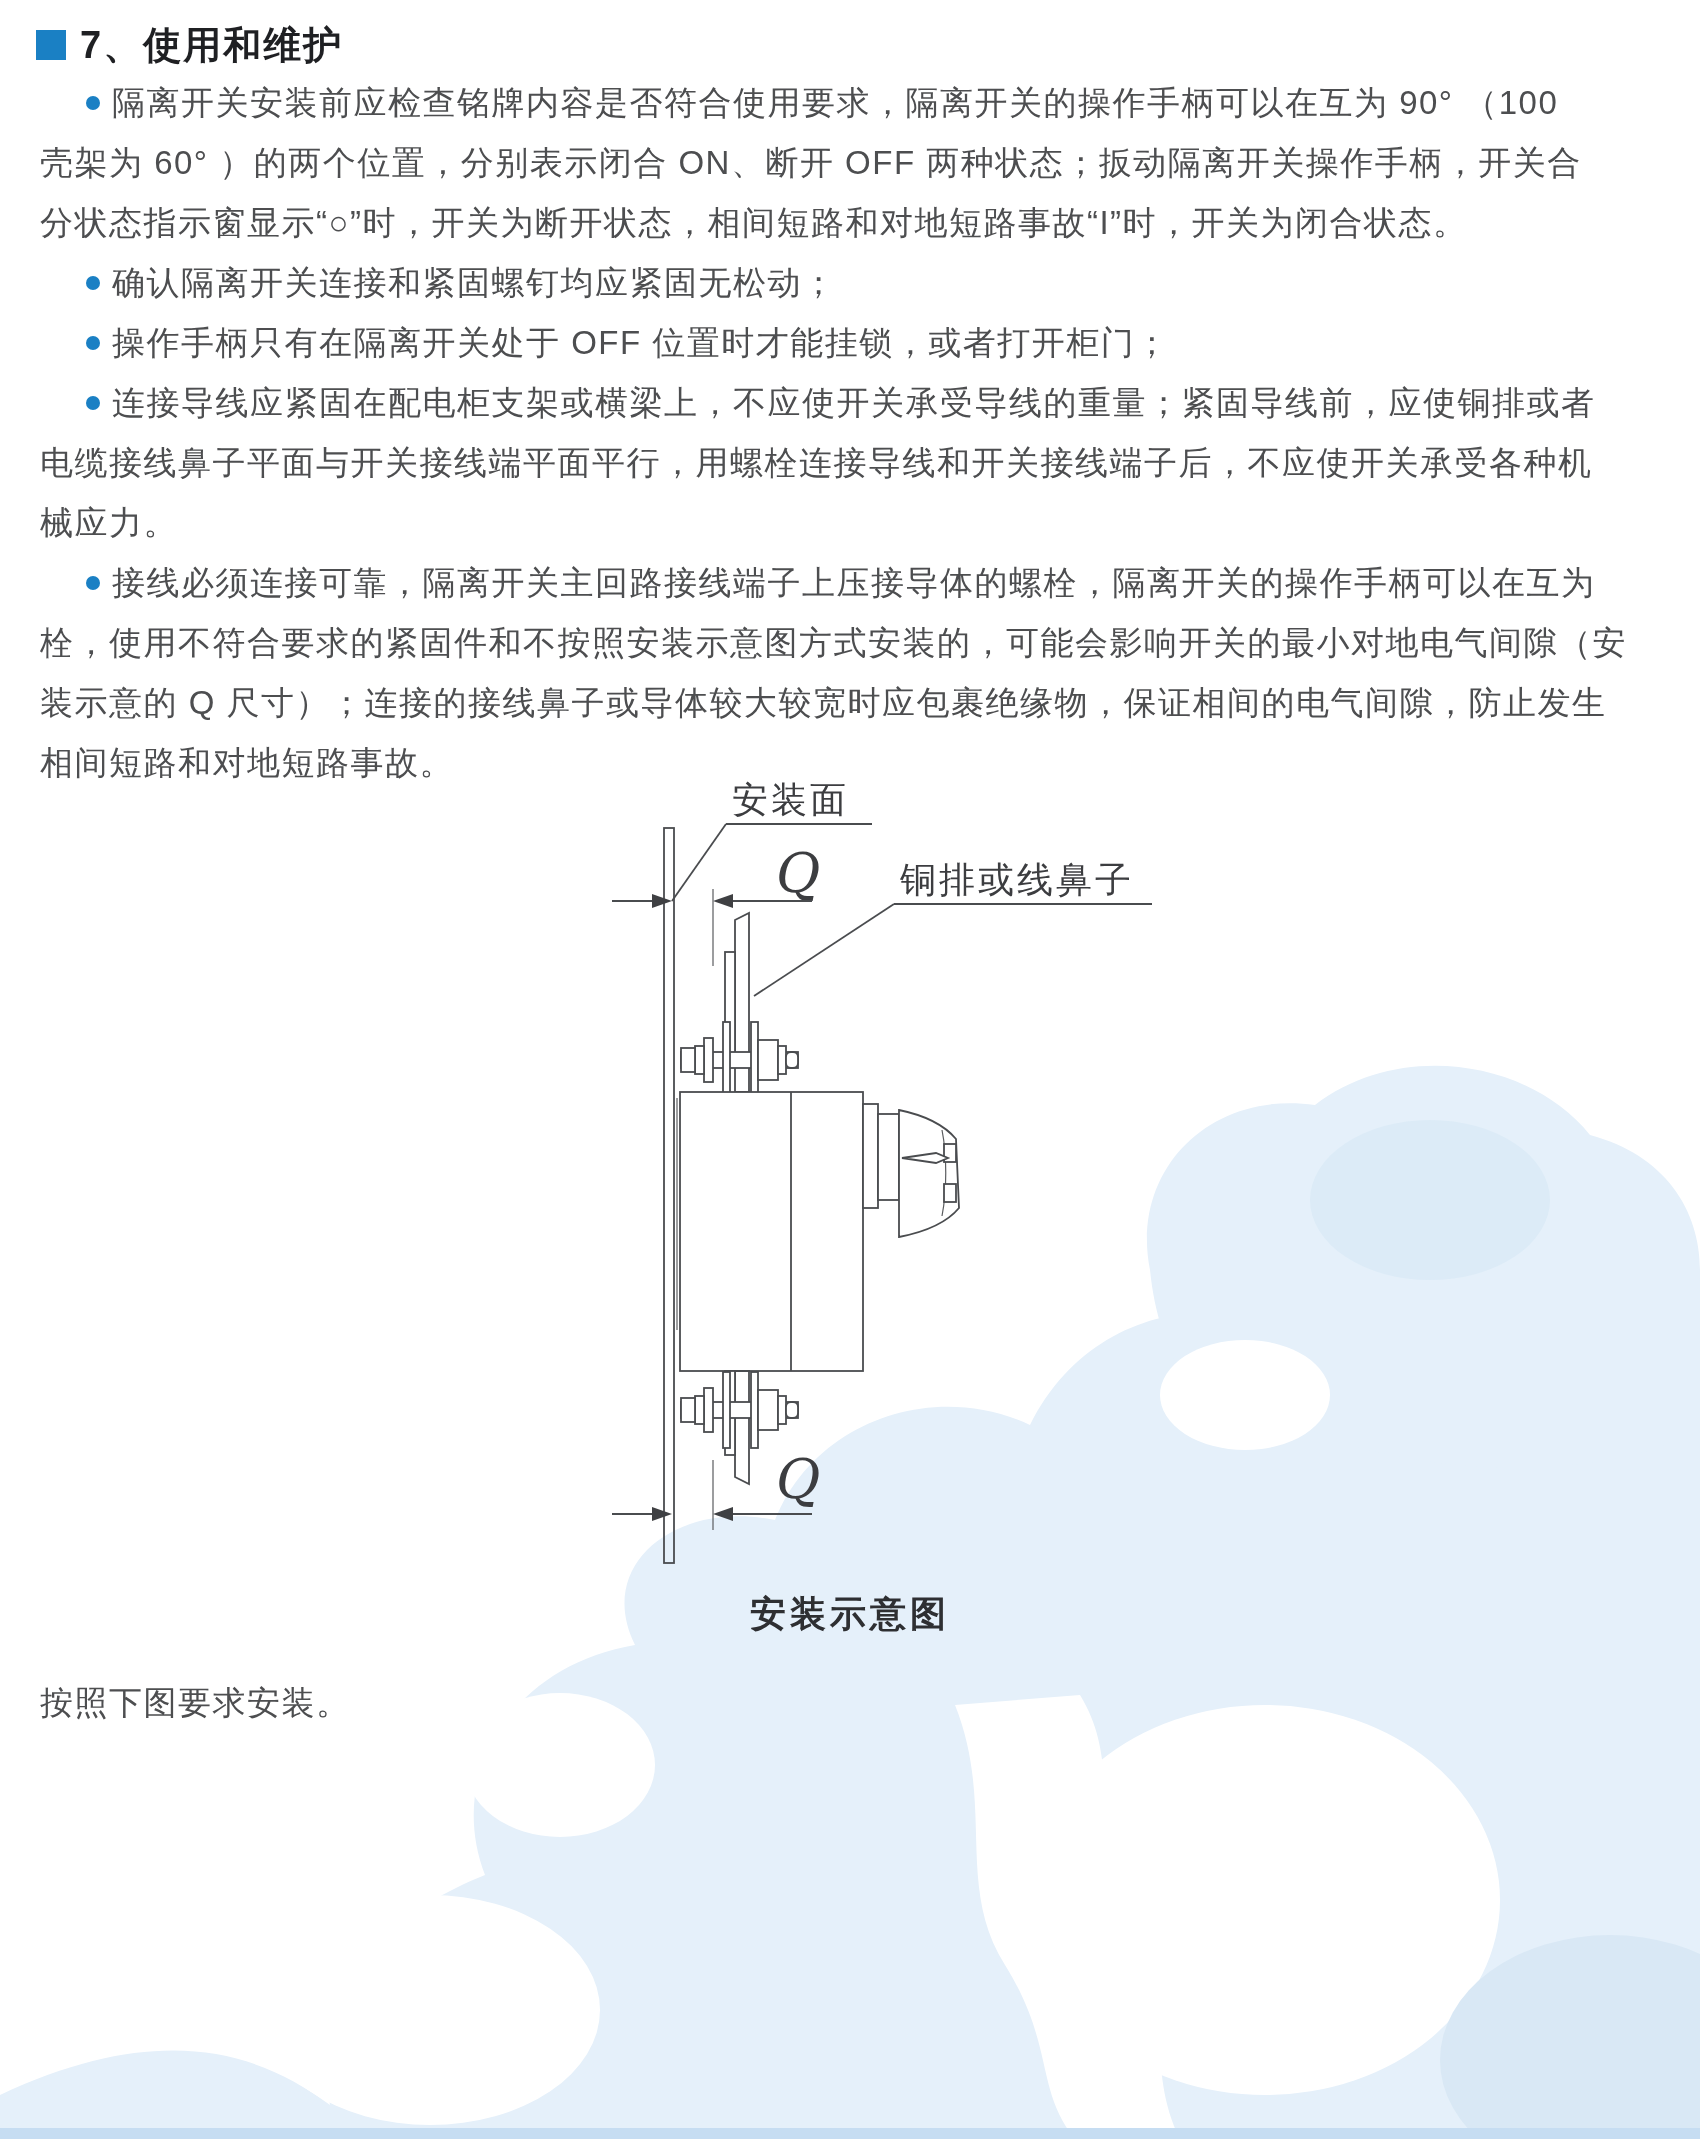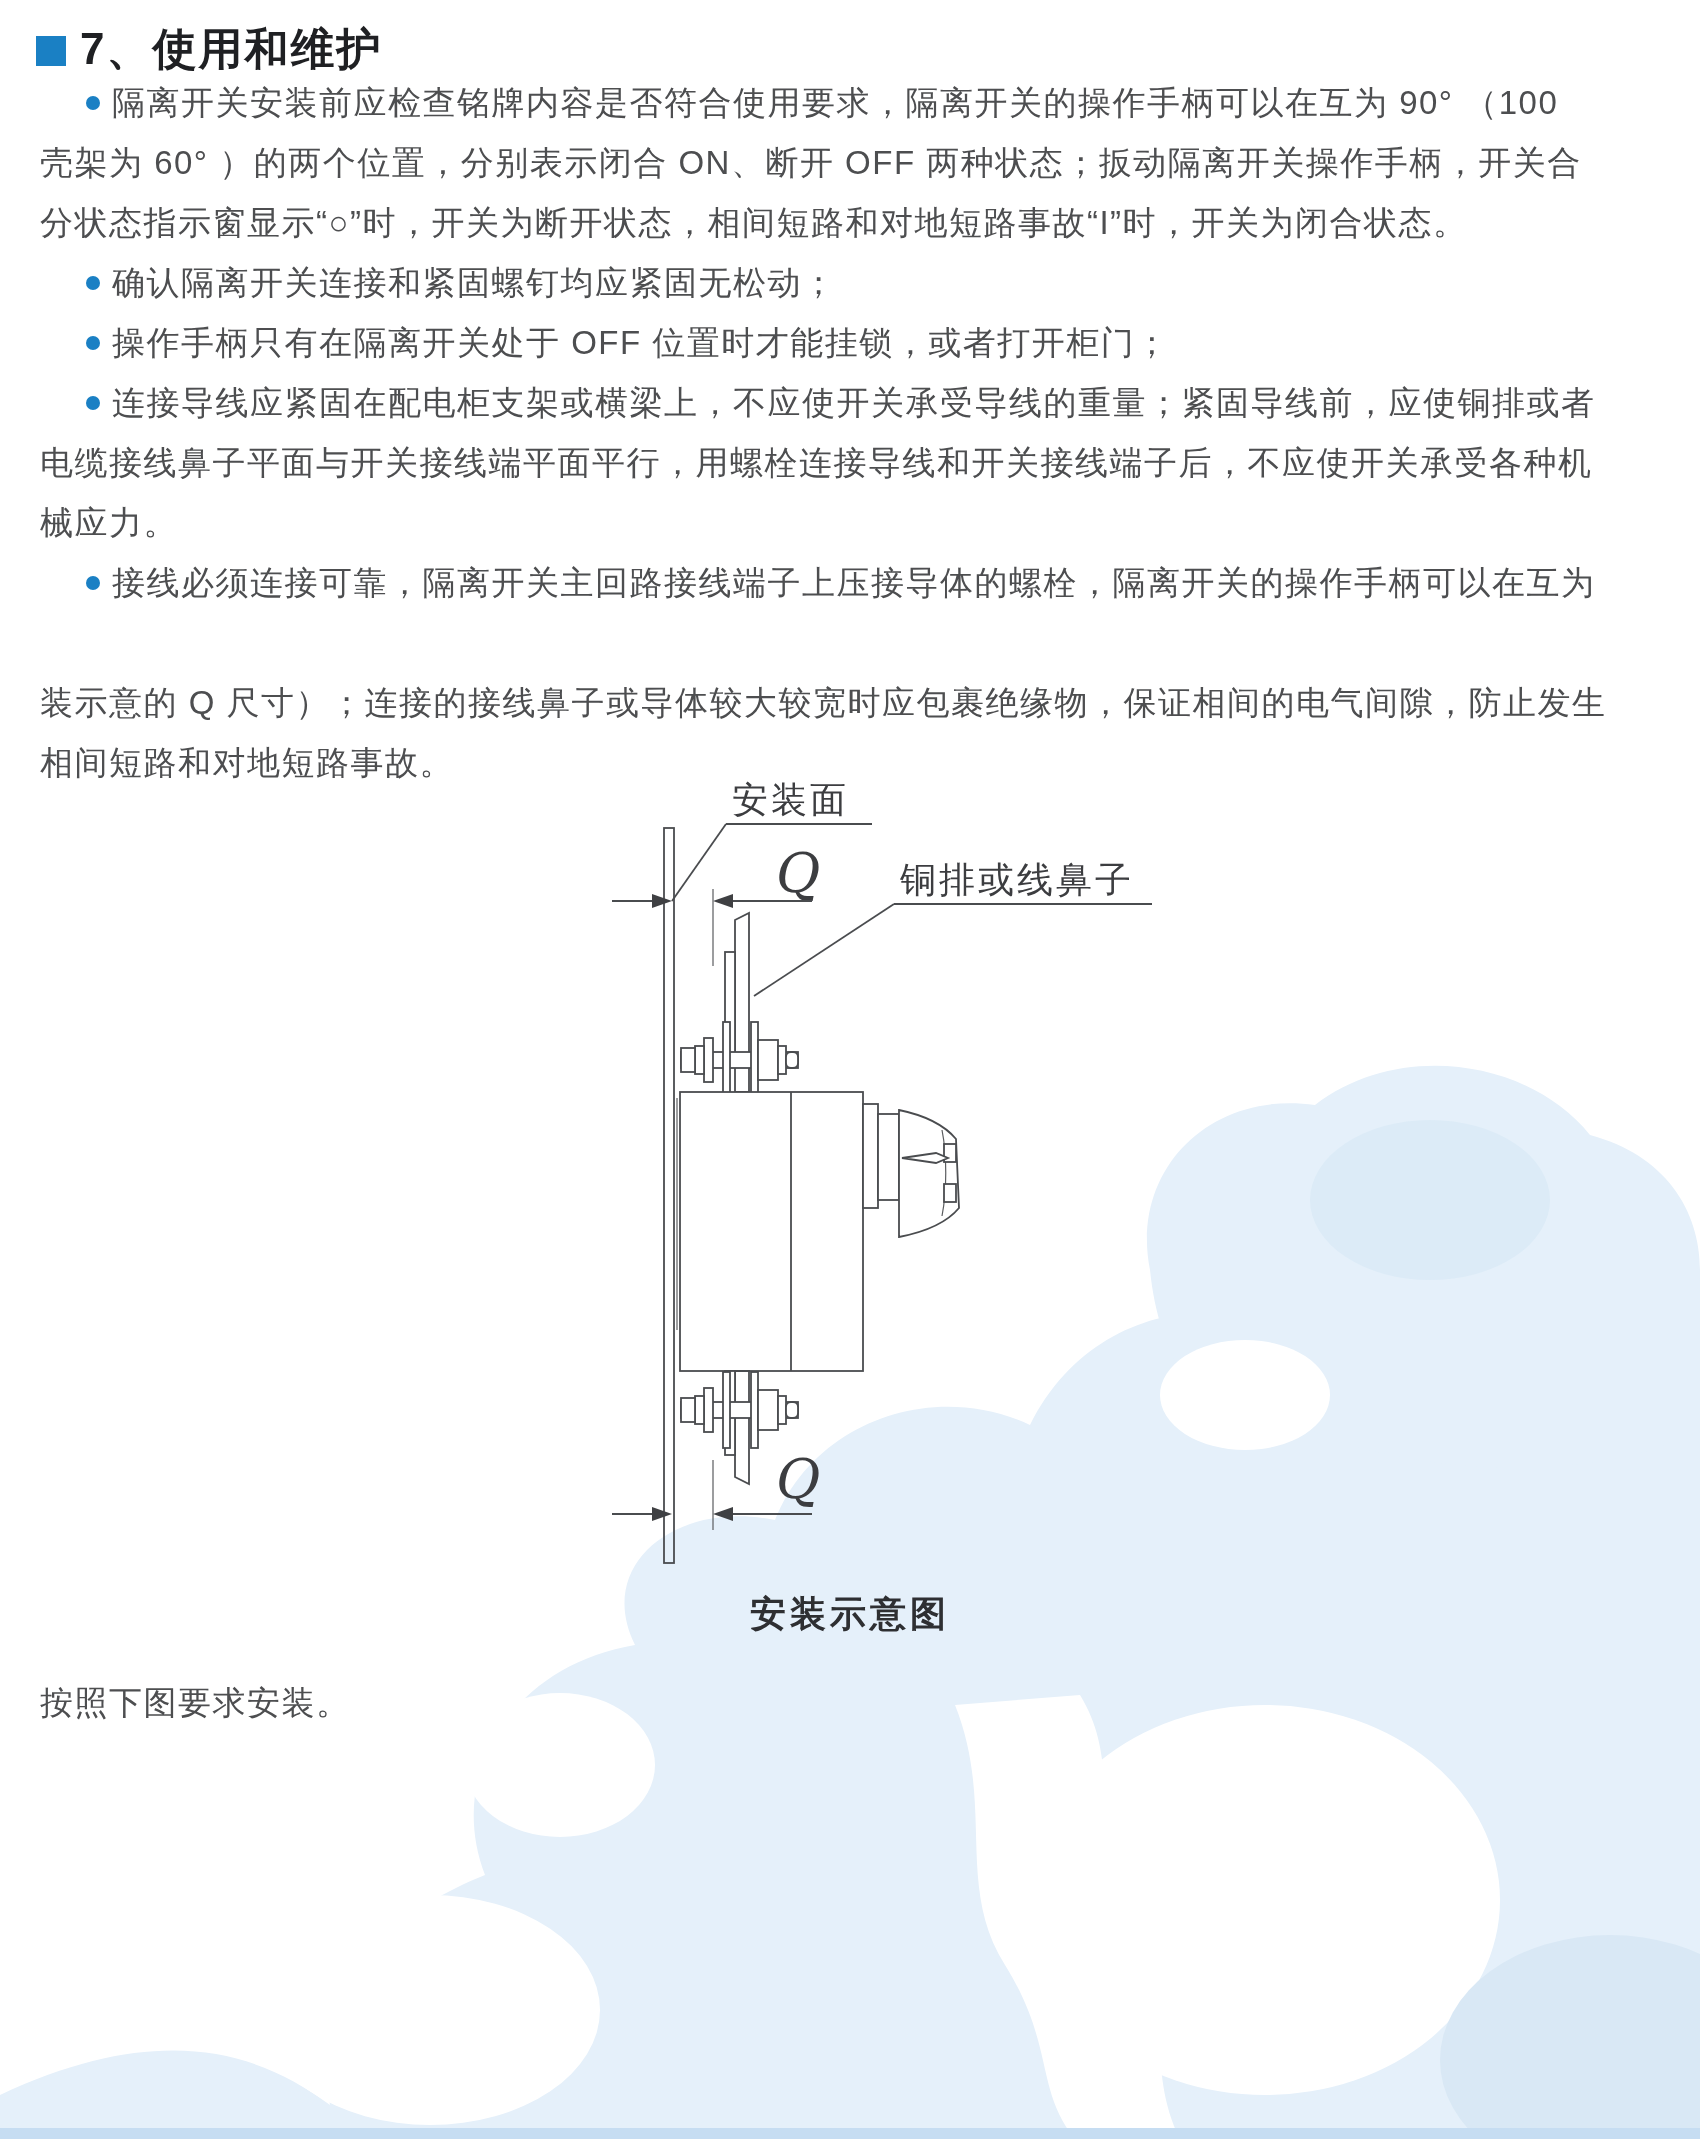--- a/index.html
+++ b/index.html
@@ -1,20 +1,20 @@
 <!DOCTYPE html>
 <html><head>
 <meta charset="utf-8">
 <style>
   html,body{margin:0;padding:0;background:#ffffff;}
   #page{position:relative;width:1700px;height:2139px;background:#ffffff;overflow:hidden;
         font-family:"Liberation Sans","DejaVu Sans",sans-serif;}
   #bgmap{position:absolute;left:0;top:0;z-index:0;}
   .fg{position:relative;z-index:1;}
-  .title{position:absolute;left:36px;top:20px;white-space:nowrap;font-size:44px;font-weight:bold;
+  .title{position:absolute;left:36px;top:20px;white-space:nowrap;font-size:38px;font-weight:bold;
          color:#1f2023;letter-spacing:2px;}
   .sq{display:inline-block;width:30px;height:30px;background:#1a80c4;margin-right:14px;vertical-align:-2px;}
   .line{position:absolute;left:40px;white-space:nowrap;font-size:33px;color:#4d4e50;
         letter-spacing:1.5px;height:46px;line-height:46px;}
   .line.b{padding-left:72px;}
   .dot{position:absolute;left:46px;top:16px;width:14px;height:14px;border-radius:50%;background:#1a80c4;}
   .caption{position:absolute;left:690px;top:1550px;width:320px;text-align:center;font-size:36px;
            font-weight:bold;color:#2e2f32;letter-spacing:4px;margin-top:40px;}
   svg{position:absolute;}
   .ln{stroke:#4a4c4f;stroke-width:1.8;fill:none;}
@@ -51,20 +51,21 @@
   
   <div class="line b fg" style="top:80px"><span class="dot"></span><span>隔离开关安装前应检查铭牌内容是否符合使用要求，隔离开关的操作手柄可以在互为 90° （100</span></div>
   <div class="line fg" style="top:140px"><span>壳架为 60° ）的两个位置，分别表示闭合 ON、断开 OFF 两种状态；扳动隔离开关操作手柄，开关合</span></div>
   <div class="line fg" style="top:200px"><span>分状态指示窗显示“○”时，开关为断开状态，相间短路和对地短路事故“I”时，开关为闭合状态。</span></div>
   <div class="line b fg" style="top:260px"><span class="dot"></span><span>确认隔离开关连接和紧固螺钉均应紧固无松动；</span></div>
   <div class="line b fg" style="top:320px"><span class="dot"></span><span>操作手柄只有在隔离开关处于 OFF 位置时才能挂锁，或者打开柜门；</span></div>
   <div class="line b fg" style="top:380px"><span class="dot"></span><span>连接导线应紧固在配电柜支架或横梁上，不应使开关承受导线的重量；紧固导线前，应使铜排或者</span></div>
   <div class="line fg" style="top:440px"><span>电缆接线鼻子平面与开关接线端平面平行，用螺栓连接导线和开关接线端子后，不应使开关承受各种机</span></div>
   <div class="line fg" style="top:500px"><span>械应力。</span></div>
   <div class="line b fg" style="top:560px"><span class="dot"></span><span>接线必须连接可靠，隔离开关主回路接线端子上压接导体的螺栓，隔离开关的操作手柄可以在互为</span></div>
+  <div class="line fg" style="top:620px"><span>栓，使用不符合要求的紧固件和不按照安装示意图方式安装的，可能会影响开关的最小对地电气间隙（安</span></div>
   <div class="line fg" style="top:680px"><span>装示意的 Q 尺寸）；连接的接线鼻子或导体较大较宽时应包裹绝缘物，保证相间的电气间隙，防止发生</span></div>
   <div class="line fg" style="top:740px"><span>相间短路和对地短路事故。</span></div>
 
   
   <svg class="fg" style="left:540px;top:770px" width="720" height="840" viewBox="0 0 720 840">
     <defs>
       <pattern id="hatch" width="7" height="7" patternUnits="userSpaceOnUse" patternTransform="rotate(45)">
         <line x1="0" y1="0" x2="0" y2="7" stroke="#5a5c5f" stroke-width="1.4"></line>
       </pattern>
     </defs>

